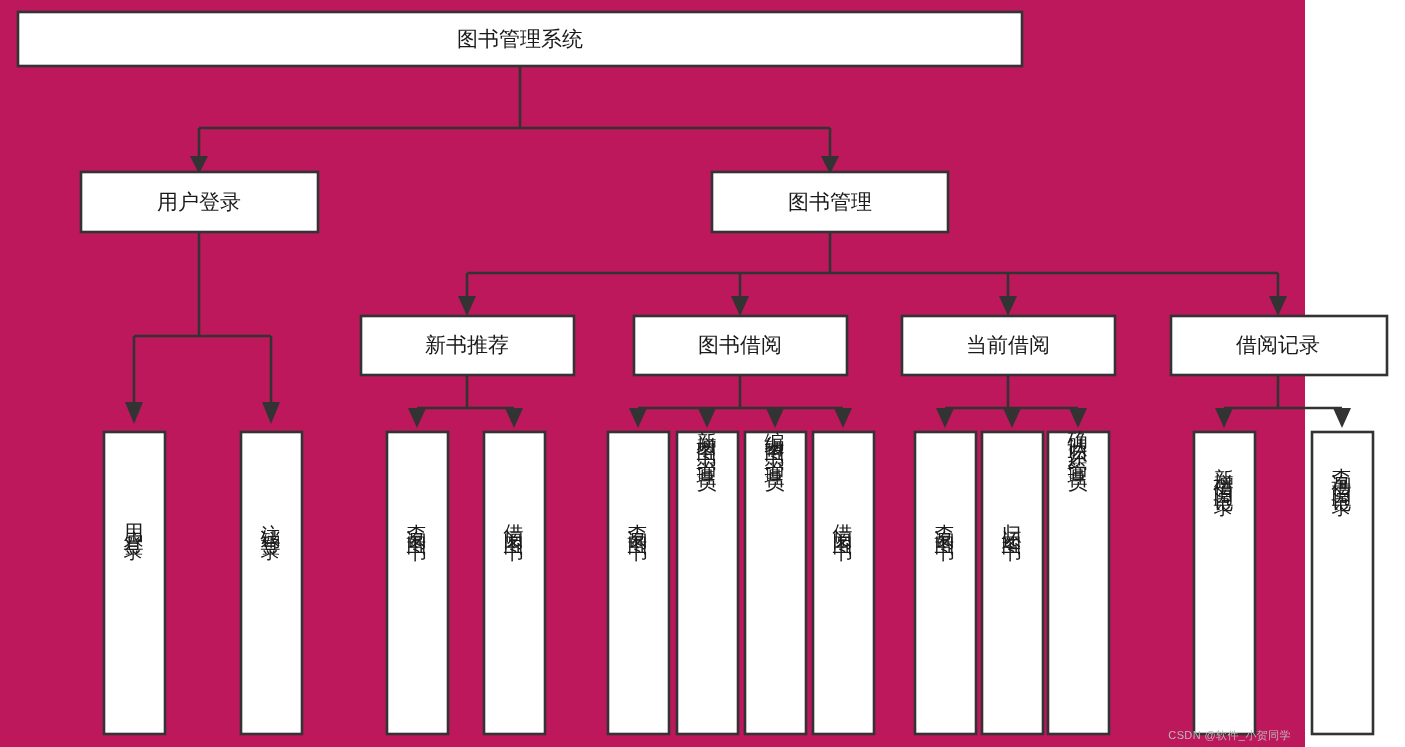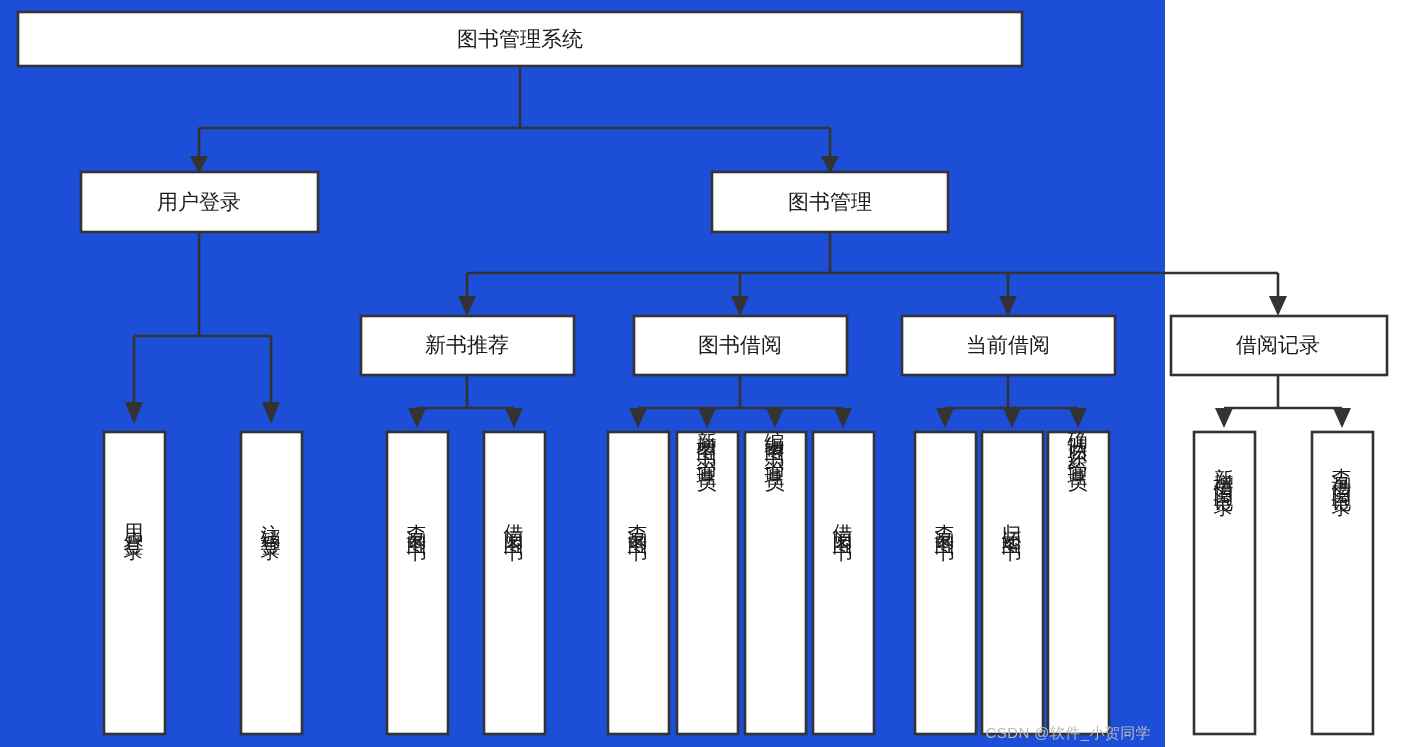--- a/index.html
+++ b/index.html
@@ -1,27 +1,27 @@
 <!DOCTYPE html>
 <html><head>
 <meta charset="utf-8">
 <style>
   html,body{margin:0;padding:0;background:#ffffff;}
   body{width:1405px;height:747px;overflow:hidden;
        font-family:"Liberation Sans","DejaVu Sans",sans-serif;}
-  #diagram-root{position:relative;width:1165px;height:747px;background:#1d4ed8;}
+  #diagram-root{position:relative;width:1305px;height:747px;background:#be185d;}
   svg#flow{position:absolute;left:0;top:0;width:1405px;height:747px;}
   .node-rect{fill:#ffffff;stroke:#333333;stroke-width:2.6;}
   .node-label{fill:#1a1a1a;font-family:"Liberation Sans","DejaVu Sans",sans-serif;
               font-size:21px;text-anchor:middle;dominant-baseline:middle;}
   .node-label-v{fill:#1a1a1a;font-family:"Liberation Sans","DejaVu Sans",sans-serif;
                 font-size:20px;text-anchor:middle;}
   .link{stroke:#333333;stroke-width:2.6;fill:none;}
   .arrow-head{fill:#333333;stroke:none;}
-  .watermark{position:absolute;right:14px;bottom:4px;color:#b9b9b9;font-size:15px;
+  .watermark{position:absolute;right:14px;bottom:4px;color:#b9b9b9;font-size:11px;
              font-family:"Liberation Sans","DejaVu Sans",sans-serif;white-space:nowrap;
              letter-spacing:.4px;}
 </style>
 </head>
 <body>
 
 <div id="diagram-root">
 
   <svg id="flow" viewBox="0 0 1405 747">
     <defs>

